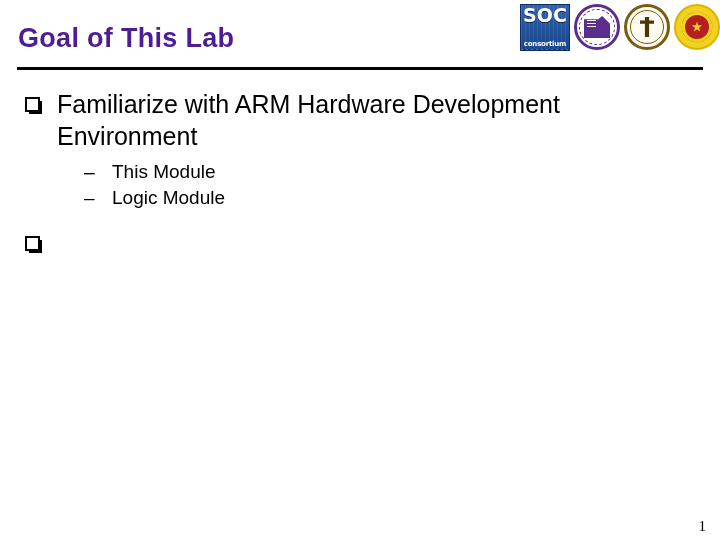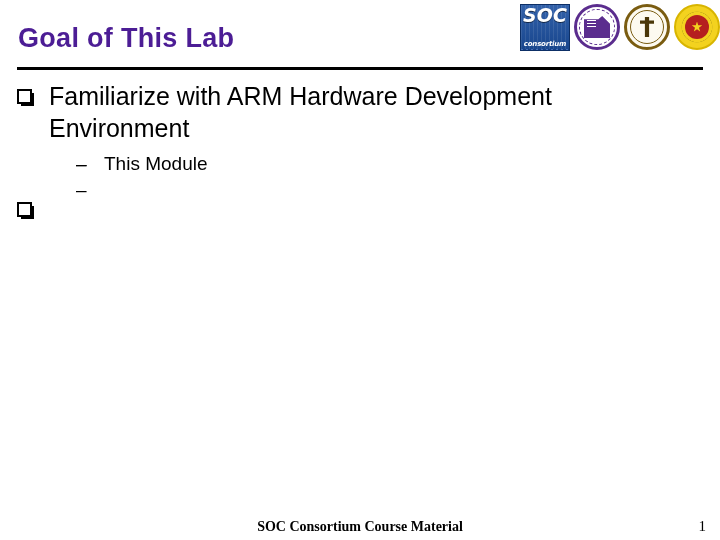--- a/index.html
+++ b/index.html
@@ -27,21 +27,20 @@
 
   
   .logo-strip {
     position: absolute;
     top: 2px;
     right: 0px;
     height: 50px;
     display: flex;
     align-items: center;
     gap: 0px;
-    font-style: italic;
   }
   .logo {
     position: relative;
     flex: 0 0 auto;
   }
 
   
   .logo-soc {
     width: 50px;
     height: 47px;
@@ -209,21 +208,21 @@
   
   .body {
     position: absolute;
     left: 0;
     top: 80px;
     width: 720px;
   }
 
   ul.level1 {
     list-style: none;
-    margin: 0;
+    margin: 8px;
     padding: 0;
   }
   li.bullet1 {
     position: relative;
     padding-left: 32px;
     margin: 0 0 0 17px;
     font-family: "Liberation Sans", sans-serif;
     font-size: 25px;
     line-height: 32px;
     color: #000000;
@@ -338,29 +337,29 @@
         <ul class="level2">
           <li class="bullet2">
             <span class="marker2">–</span>
           </li>
           <li class="bullet2">
             <span class="marker2">–</span>
             <span>This Module</span>
           </li>
           <li class="bullet2">
             <span class="marker2">–</span>
+            <span>Logic Module</span>
           </li>
         </ul>
       </li>
 
       <div class="gap-after-sub"></div>
 
       <li class="bullet1">
         <span class="marker"><span class="sq"></span></span>
       </li>
 
     </ul>
   </div>
 
-  <div class="footer-text">SOC Consortium Course Material</div>
   <div class="footer-page">1</div>
 
 </div>
 
 </body></html>

